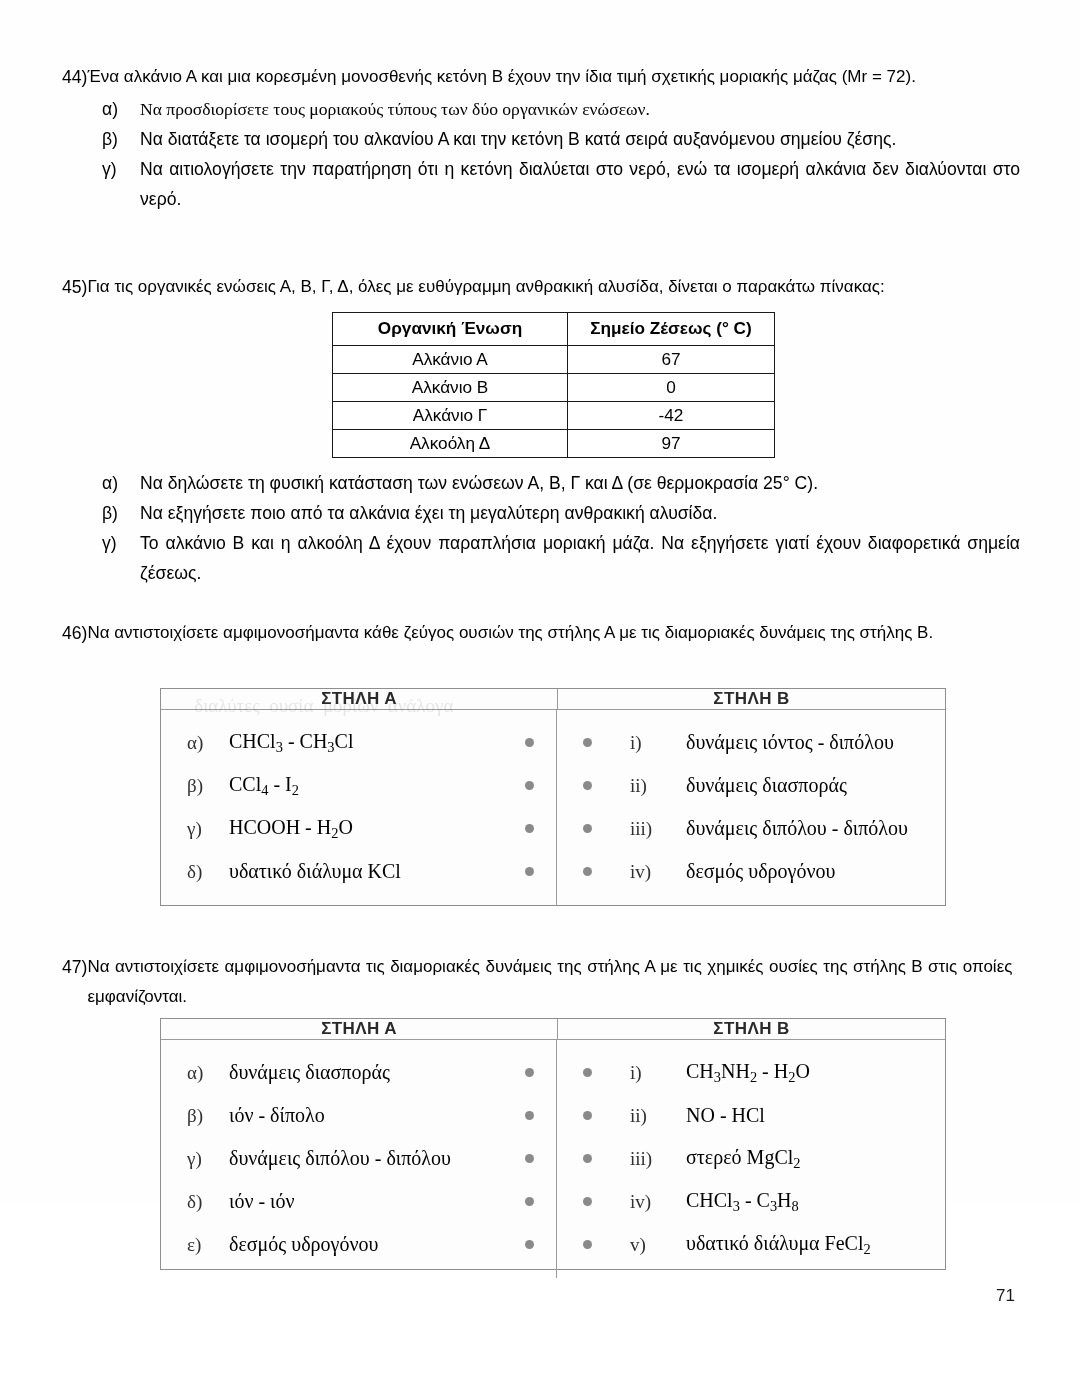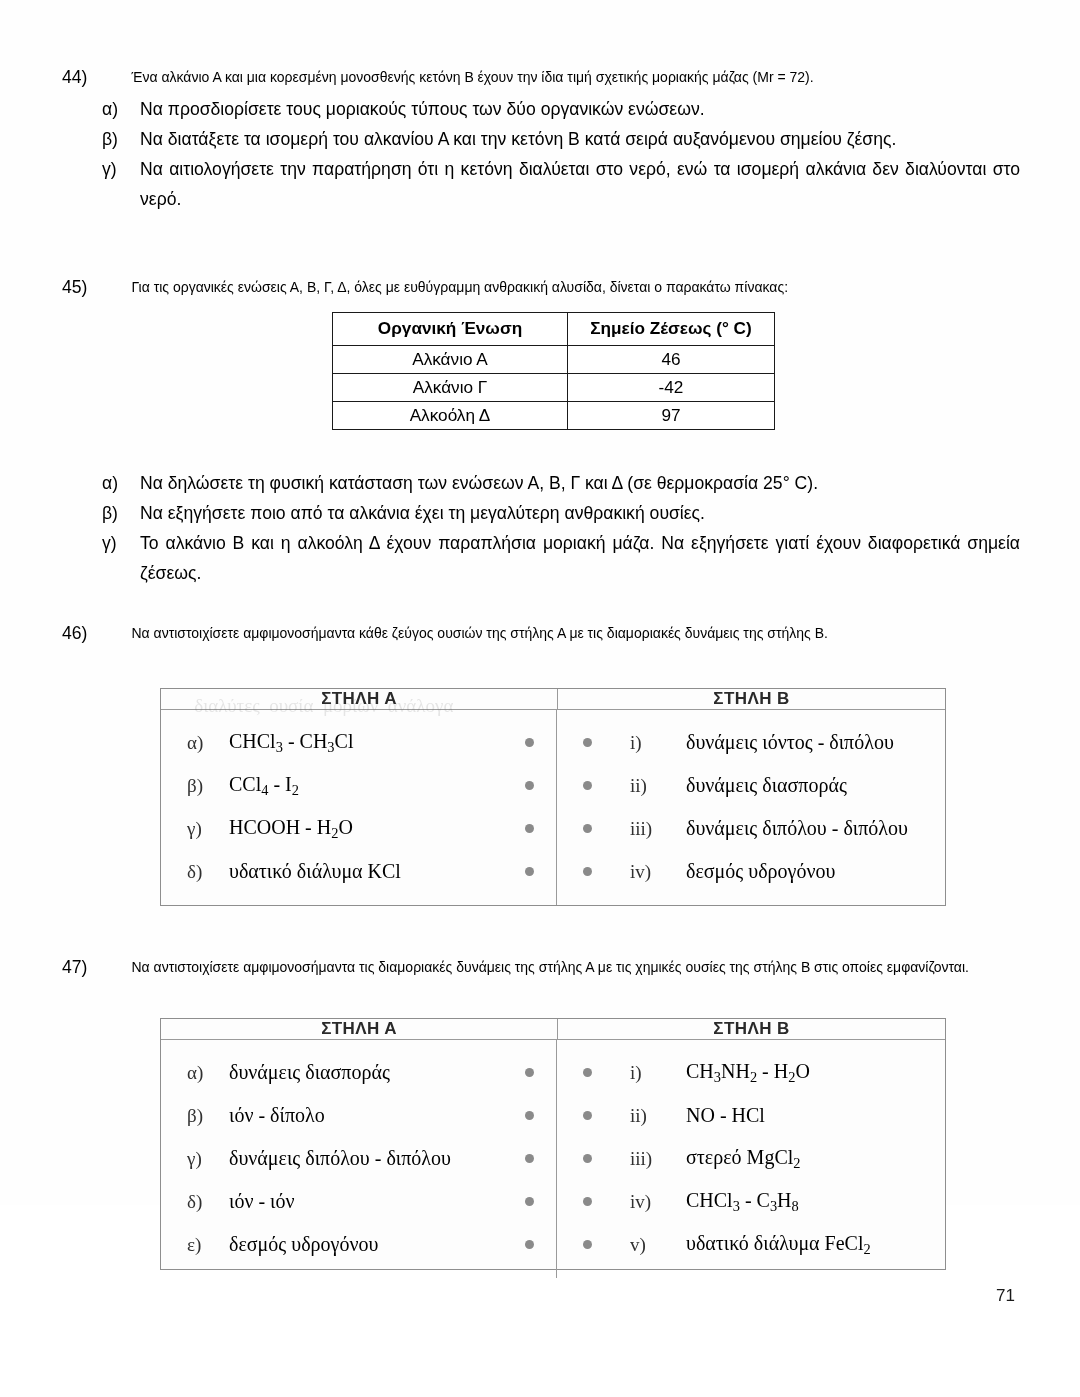--- a/index.html
+++ b/index.html
@@ -29,25 +29,24 @@
     display: flex;
     align-items: flex-start;
   }
   .qnum {
     flex: 0 0 auto;
     font-size: 17.6px;
     line-height: 30px;
     white-space: pre;
   }
   .qtext {
-    font-size: 14px;
+    font-size: 17px;
     line-height: 30px;
     text-align: justify;
     text-justify: inter-word;
-    margin-left: 44px;
   }
   .qtext.nojust { text-align: left; }
 
   .sub {
     display: flex;
     align-items: flex-start;
     margin-top: 0px;
   }
   .sublabel {
     flex: 0 0 38px;
@@ -188,21 +187,21 @@
 
 <div class="page">
 
   <div class="qblock" style="left:62px; top:62px; width:958px;">
     <div class="qline">
       <span class="qnum">44)</span>
       <span class="qtext" style="width:925px;">Ένα αλκάνιο Α και μια κορεσμένη μονοσθενής κετόνη Β έχουν την ίδια τιμή σχετικής μοριακής μάζας (Mr = 72).</span>
     </div>
     <div class="sub" style="margin-left:40px; margin-top:2px;">
       <span class="sublabel">α)</span>
-      <span class="subtext nojust" style="width:880px;">Να προσδιορίσετε τους μοριακούς τύπους των δύο οργανικών ενώσεων.</span>
+      <span class="subtext nojust" style="width:880px;font-family:Liberation Serif, serif;">Να προσδιορίσετε τους μοριακούς τύπους των δύο οργανικών ενώσεων.</span>
     </div>
     <div class="sub" style="margin-left:40px;">
       <span class="sublabel">β)</span>
       <span class="subtext nojust" style="width:880px;">Να διατάξετε τα ισομερή του αλκανίου Α και την κετόνη Β κατά σειρά αυξανόμενου σημείου ζέσης.</span>
     </div>
     <div class="sub" style="margin-left:40px;">
       <span class="sublabel">γ)</span>
       <span class="subtext" style="width:880px;">Να αιτιολογήσετε την παρατήρηση ότι η κετόνη διαλύεται στο νερό, ενώ τα ισομερή αλκάνια δεν διαλύονται στο νερό.</span>
     </div>
   </div>
@@ -217,41 +216,45 @@
   <table class="dtable" style="left:332px; top:312px;">
     <thead>
       <tr>
         <th class="c1">Οργανική Ένωση</th>
         <th class="c2">Σημείο Ζέσεως (° C)</th>
       </tr>
     </thead>
     <tbody>
       <tr>
         <td>Αλκάνιο Α</td>
-        <td>46</td>
+        <td>67</td>
+      </tr>
+      <tr>
+        <td>Αλκάνιο Β</td>
+        <td>0</td>
       </tr>
       <tr>
         <td>Αλκάνιο Γ</td>
         <td>-42</td>
       </tr>
       <tr>
         <td>Αλκοόλη Δ</td>
         <td>97</td>
       </tr>
     </tbody>
   </table>
 
   <div class="qblock" style="left:102px; top:468px; width:918px;">
     <div class="sub">
       <span class="sublabel">α)</span>
       <span class="subtext nojust" style="width:880px;">Να δηλώσετε τη φυσική κατάσταση των ενώσεων Α, Β, Γ και Δ (σε θερμοκρασία 25° C).</span>
     </div>
     <div class="sub">
       <span class="sublabel">β)</span>
-      <span class="subtext nojust" style="width:880px;">Να εξηγήσετε ποιο από τα αλκάνια έχει τη μεγαλύτερη ανθρακική ουσίες.</span>
+      <span class="subtext nojust" style="width:880px;">Να εξηγήσετε ποιο από τα αλκάνια έχει τη μεγαλύτερη ανθρακική αλυσίδα.</span>
     </div>
     <div class="sub">
       <span class="sublabel">γ)</span>
       <span class="subtext" style="width:880px;">Το αλκάνιο Β και η αλκοόλη Δ έχουν παραπλήσια μοριακή μάζα. Να εξηγήσετε γιατί έχουν διαφορετικά σημεία ζέσεως.</span>
     </div>
   </div>
 
   <div class="qblock" style="left:62px; top:618px; width:958px;">
     <div class="qline">
       <span class="qnum">46)</span>

